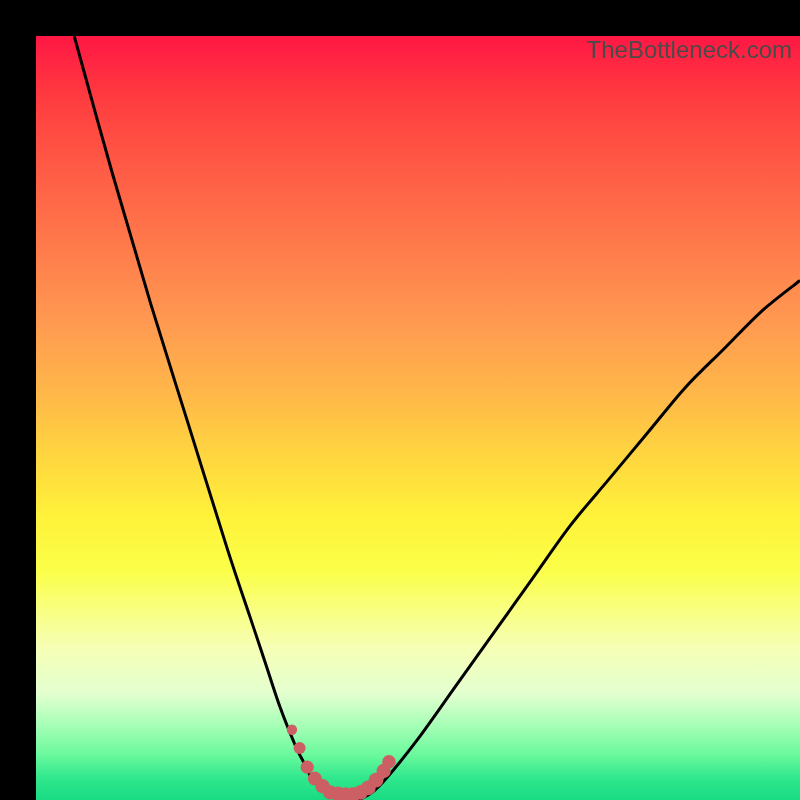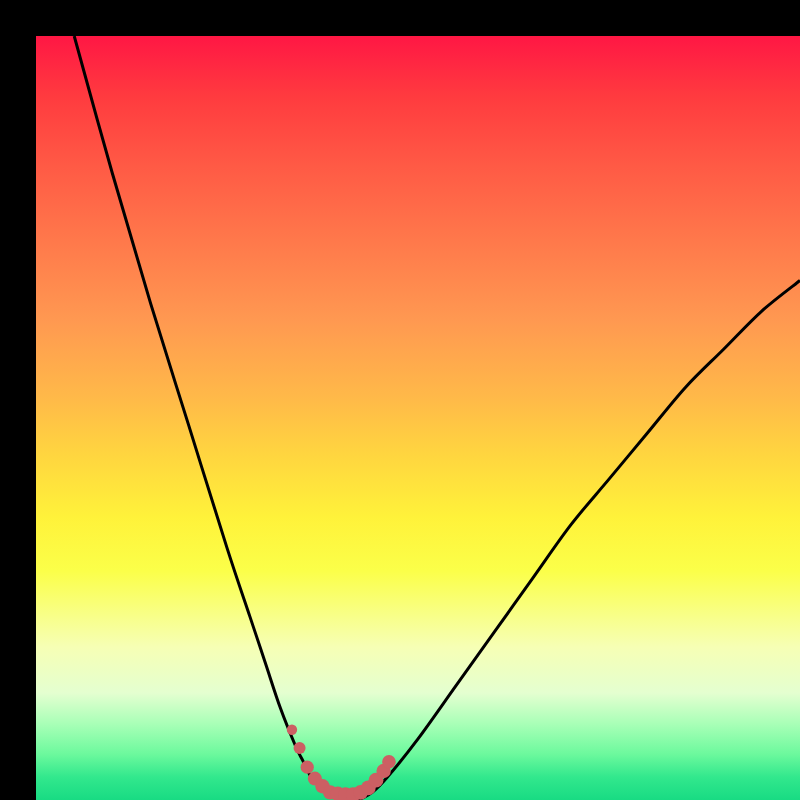--- a/index.html
+++ b/index.html
@@ -62,20 +62,21 @@
     width: 764px;
     height: 764px;
     overflow: visible;
   }
 </style>
 </head>
 <body>
 
 <div class="frame">
   <div class="plot-area">
+    <div class="watermark">TheBottleneck.com</div>
     <svg class="curve" viewBox="0 0 764 764" preserveAspectRatio="none">
       <path id="curve-path" fill="none" stroke="#000" stroke-width="3" d="M 38.20 0.00 C 44.57 22.92, 63.67 92.95, 76.40 137.52 C 89.13 182.09, 101.87 225.38, 114.60 267.40 C 127.33 309.42, 140.07 348.89, 152.80 389.64 C 165.53 430.39, 180.81 480.05, 191.00 511.88 C 201.19 543.71, 207.55 561.54, 213.92 580.64 C 220.29 599.74, 224.11 611.20, 229.20 626.48 C 234.29 641.76, 239.39 658.31, 244.48 672.32 C 249.57 686.33, 255.94 701.61, 259.76 710.52 C 263.58 719.43, 264.85 720.71, 267.40 725.80 C 269.95 730.89, 272.49 737.26, 275.04 741.08 C 277.59 744.90, 280.13 746.17, 282.68 748.72 C 285.23 751.27, 286.50 753.81, 290.32 756.36 C 294.14 758.91, 300.51 762.73, 305.60 764.00 C 310.69 765.27, 315.79 765.27, 320.88 764.00 C 325.97 762.73, 331.07 760.18, 336.16 756.36 C 341.25 752.54, 343.80 749.99, 351.44 741.08 C 359.08 732.17, 370.54 718.16, 382.00 702.88 C 393.46 687.60, 407.47 667.23, 420.20 649.40 C 432.93 631.57, 445.67 613.75, 458.40 595.92 C 471.13 578.09, 483.87 560.27, 496.60 542.44 C 509.33 524.61, 522.07 505.51, 534.80 488.96 C 547.53 472.41, 560.27 458.40, 573.00 443.12 C 585.73 427.84, 598.47 412.56, 611.20 397.28 C 623.93 382.00, 636.67 365.45, 649.40 351.44 C 662.13 337.43, 674.87 325.97, 687.60 313.24 C 700.33 300.51, 713.07 286.50, 725.80 275.04 C 738.53 263.58, 757.63 249.57, 764.00 244.48"></path>
       <g id="markers">
           <circle cx="255.94" cy="693.71" r="5.20" fill="#cc5f63"></circle>
           <circle cx="263.58" cy="712.05" r="6.00" fill="#cc5f63"></circle>
           <circle cx="271.22" cy="731.15" r="6.60" fill="#cc5f63"></circle>
           <circle cx="278.86" cy="742.61" r="7.00" fill="#cc5f63"></circle>
           <circle cx="286.50" cy="750.25" r="7.20" fill="#cc5f63"></circle>
           <circle cx="294.14" cy="756.36" r="7.20" fill="#cc5f63"></circle>
           <circle cx="301.78" cy="757.89" r="7.40" fill="#cc5f63"></circle>

